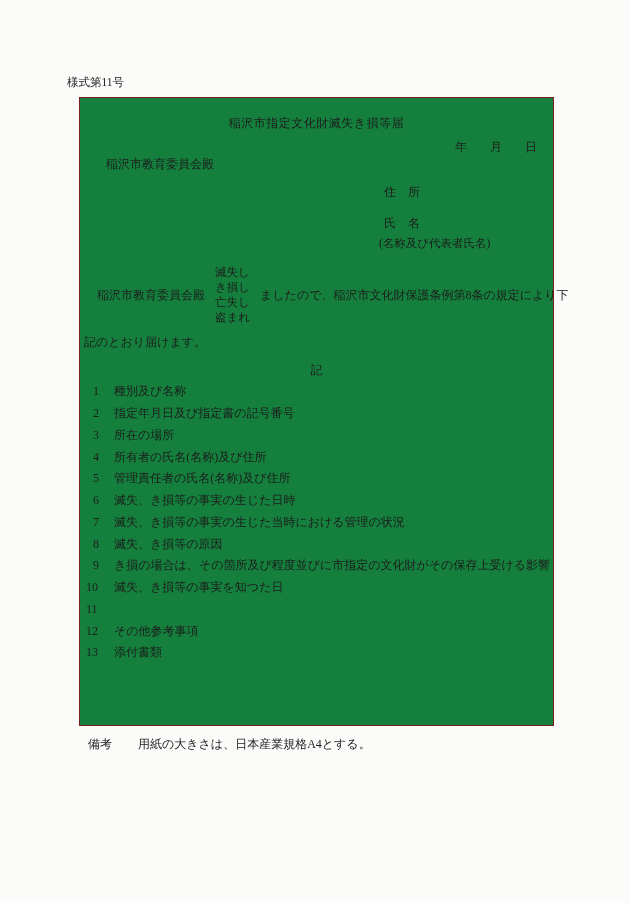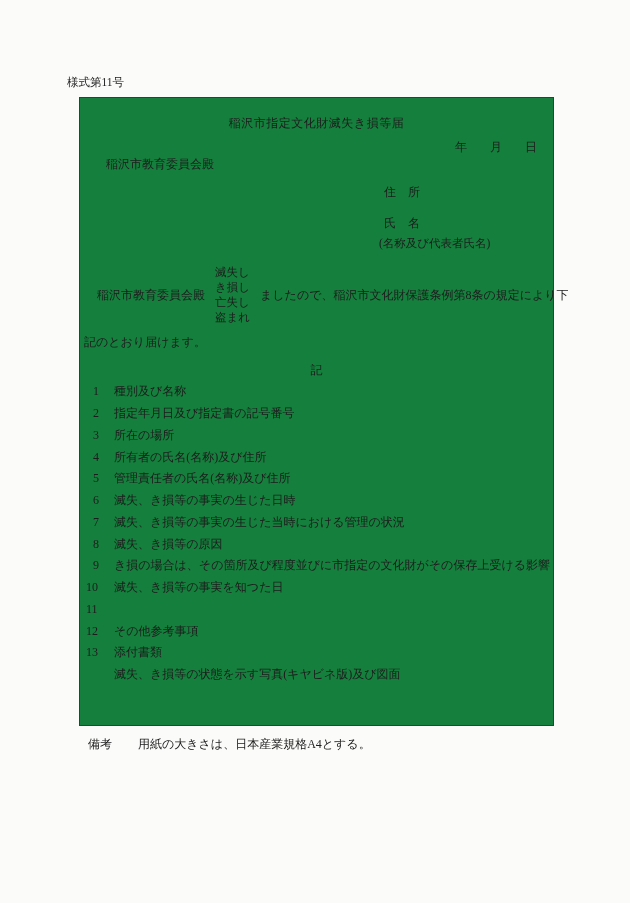--- a/index.html
+++ b/index.html
@@ -205,24 +205,20 @@
           <span class="num">11</span>
         </div>
       <div class="row">
           <span class="num">12</span>
           <span class="txt">その他参考事項</span>
         </div>
       <div class="row">
           <span class="num">13</span>
           <span class="txt">添付書類</span>
         </div>
-      <div class="row">
-          <span class="num"></span>
-          <span class="txt">滅失、き損等の状態を示す写真(キヤビネ版)及び図面</span>
-        </div>
     </div>
 
   </div>
 
   <div class="bottom-note">
     <span class="note-label">備考</span>
     <span class="note-text">用紙の大きさは、日本産業規格A4とする。</span>
   </div>
 
 </div>

